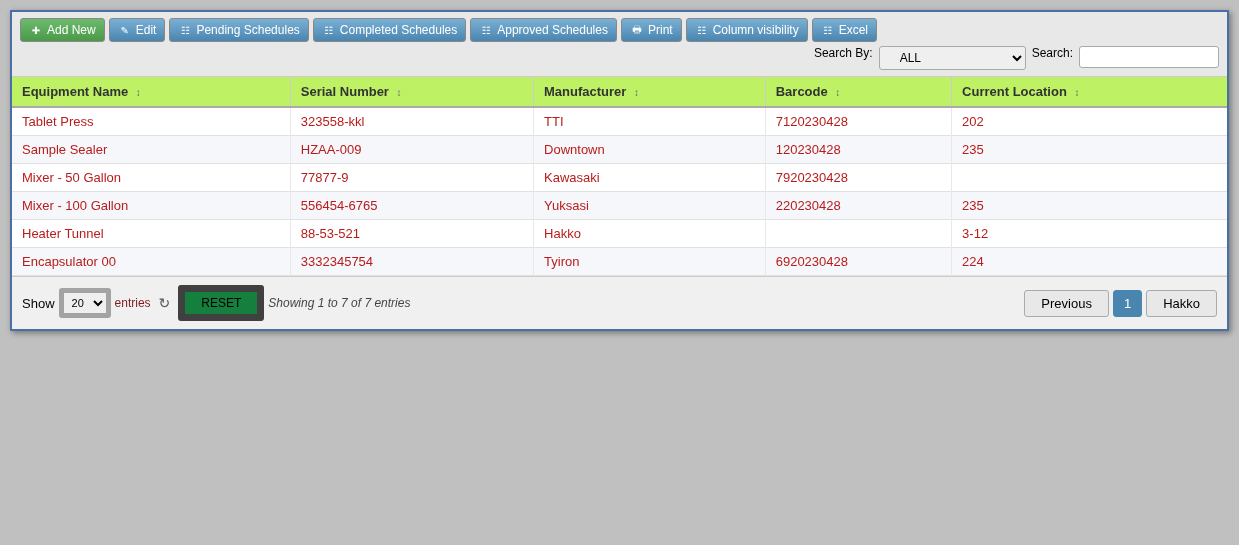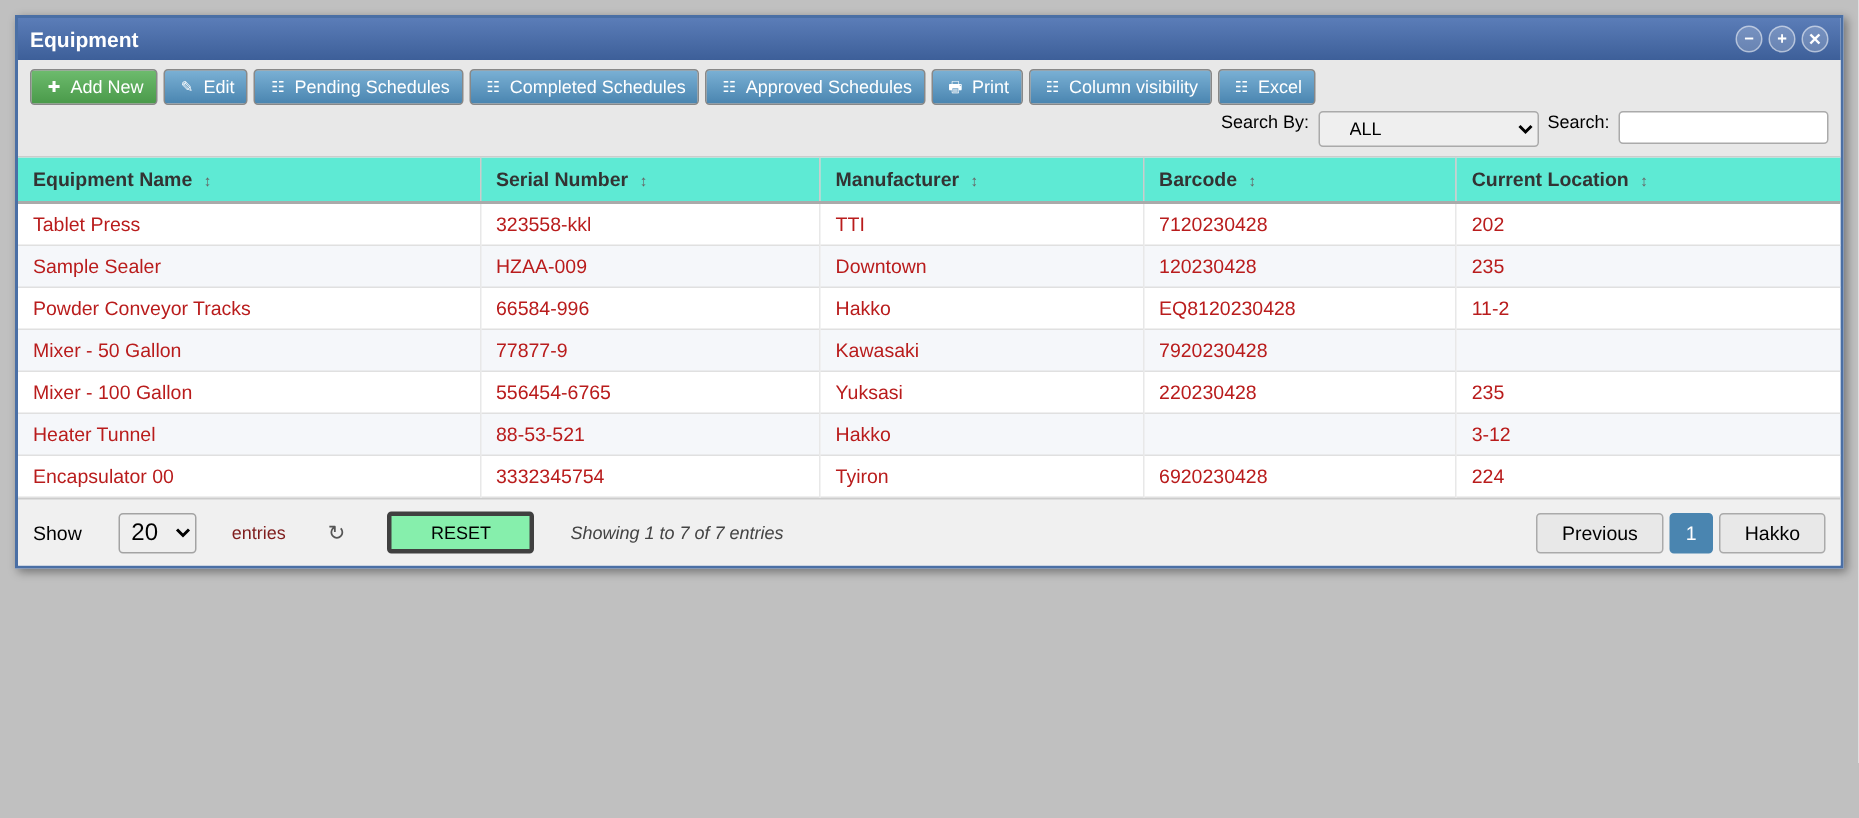--- a/index.html
+++ b/index.html
@@ -106,21 +106,21 @@
     .table-container {
       overflow: auto;
       max-height: 380px;
     }
     table {
       width: 100%;
       border-collapse: collapse;
       font-size: 13px;
     }
     thead tr {
-      background: #5eead4;
+      background: #bef264;
       border-bottom: 2px solid #aaa;
       margin-top: 45px;
     }
     th {
       padding: 7px 10px;
       text-align: left;
       font-weight: bold;
       border-right: 1px solid #ccc;
       white-space: nowrap;
       color: #333;
@@ -142,51 +142,51 @@
       border-right: 1px solid #e8e8e8;
       color: #b91c1c;
     }
     td:last-child { border-right: none; }
     .footer {
       background: #f0f0f0;
       border-top: 1px solid #ccc;
       padding: 8px 10px;
       display: flex;
       align-items: center;
-      gap: 24px;
+      gap: 4px;
     }
     .footer-right {
       margin-left: auto;
       display: flex;
       align-items: center;
       gap: 4px;
     }
     .show-select {
       padding: 3px 4px;
-      border: 1px solid #a3a3a3;
-      border-radius: 3px;
-      font-size: 16px;
+      border: 5px solid #a3a3a3;
+      border-radius: 3px;
+      font-size: 11px;
       width: 52px;
     }
     .entries-label {
       font-size: 12px;
       color: #7f1d1d;
     }
     .refresh-btn {
       background: none;
       border: none;
       cursor: pointer;
       font-size: 14px;
       color: #555;
       padding: 2px 4px;
     }
     .reset-btn {
-      padding: 4px 26px;
-      border: 3px solid #404040;
-      background: #86efac;
+      padding: 4px 16px;
+      border: 7px solid #404040;
+      background: #15803d;
       border-radius: 3px;
       cursor: pointer;
       font-size: 12px;
     }
     .showing-text {
       font-size: 12px;
       color: #444;
       font-style: italic;
     }
     .page-btn {
@@ -205,28 +205,20 @@
       border-radius: 3px;
       font-size: 13px;
       cursor: pointer;
     }
   </style>
 </head>
 <body>
 
 <div class="window">
 
-  <div class="title-bar">
-    <span>Equipment</span>
-    <div class="title-bar-controls">
-      <div class="title-btn">−</div>
-      <div class="title-btn">+</div>
-      <div class="title-btn">✕</div>
-    </div>
-  </div>
 
   <div class="toolbar">
     <button class="btn btn-add">
       <span class="btn-icon">✚</span>
       <span>Add New</span>
     </button>
     <button class="btn btn-edit">
       <span class="btn-icon">✎</span>
       <span>Edit</span>
     </button>
@@ -304,27 +296,20 @@
             <td>202</td>
           </tr>
           <tr>
             <td>Sample Sealer</td>
             <td>HZAA-009</td>
             <td>Downtown</td>
             <td>120230428</td>
             <td>235</td>
           </tr>
           <tr>
-            <td>Powder Conveyor Tracks</td>
-            <td>66584-996</td>
-            <td>Hakko</td>
-            <td>EQ8120230428</td>
-            <td>11-2</td>
-          </tr>
-          <tr>
             <td>Mixer - 50 Gallon</td>
             <td>77877-9</td>
             <td>Kawasaki</td>
             <td>7920230428</td>
             <td></td>
           </tr>
           <tr>
             <td>Mixer - 100 Gallon</td>
             <td>556454-6765</td>
             <td>Yuksasi</td>

